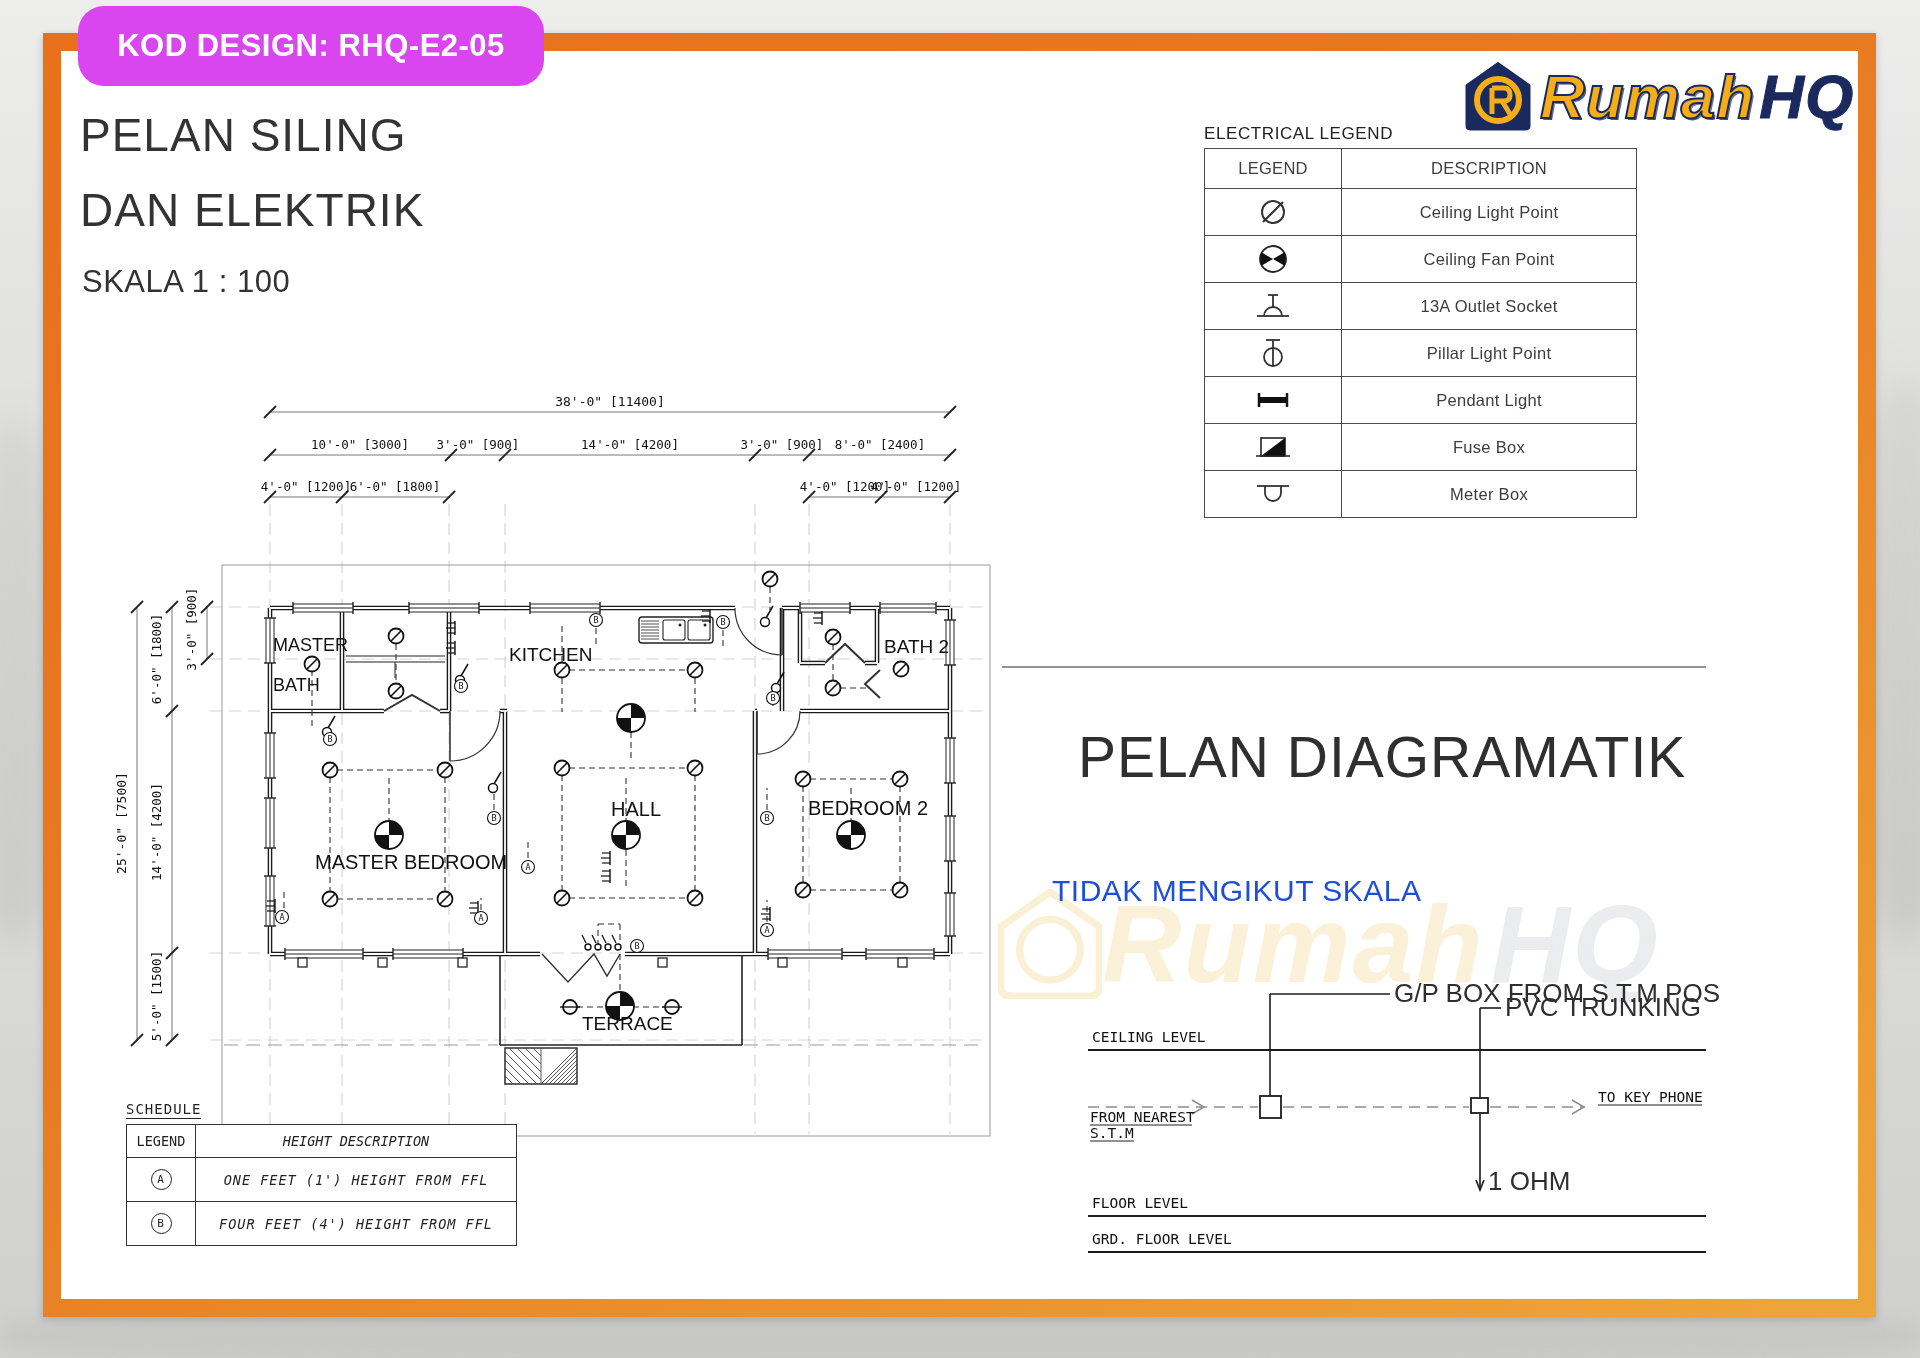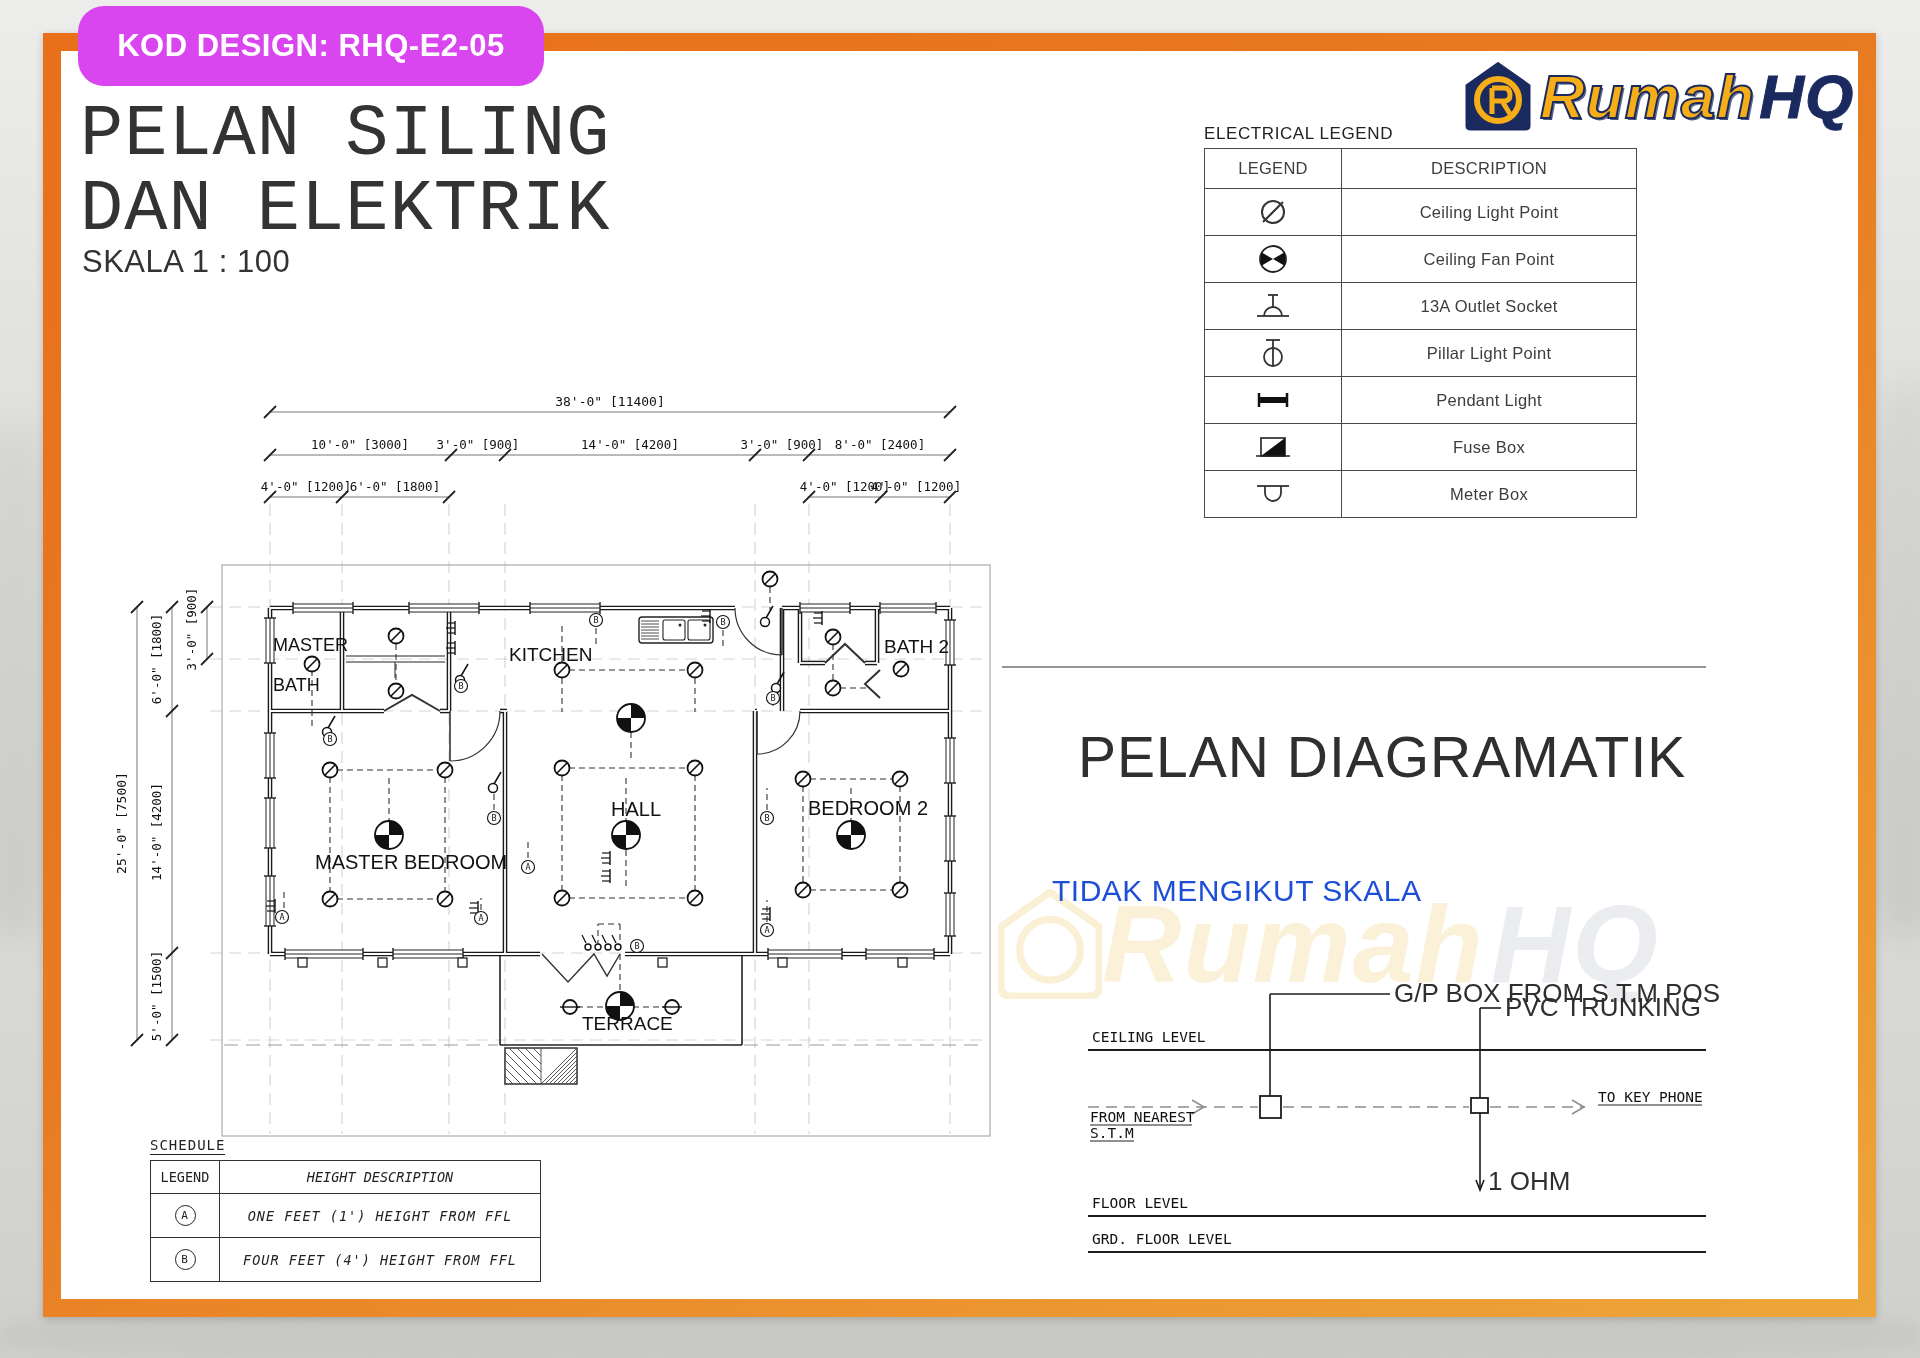--- a/index.html
+++ b/index.html
@@ -20,23 +20,23 @@
 
   .badge{position:absolute;left:78px;top:6px;width:466px;height:80px;background:#d946ef;
     border-radius:26px;display:flex;align-items:center;justify-content:center;z-index:5;}
   .badge span{color:#fff;font-size:31px;font-weight:bold;letter-spacing:.5px;}
 
   .logo{position:absolute;left:1462px;top:58px;display:flex;align-items:center;z-index:5;}
   .logo .word{font-style:italic;font-weight:bold;font-size:62px;letter-spacing:1px;}
   .logo .rumah{color:#f5ad18;-webkit-text-stroke:2px #1b2a5e;text-shadow:0 0 6px #fff,2px 2px 0 #1b2a5e;margin-left:6px;}
   .logo .hq{color:#1b2a5e;-webkit-text-stroke:1px #1b2a5e;text-shadow:0 0 6px #fff;margin-left:4px;}
 
-  .main-title{position:absolute;left:80px;top:98px;color:#333;font-size:72px;line-height:75px;
-    letter-spacing:1px;z-index:4;font-family:Liberation Mono, monospace;}
-  .scale{position:absolute;left:82px;top:244px;color:#333;font-size:31px;letter-spacing:.5px;z-index:4;}
+  .main-title{position:absolute;left:80px;top:98px;color:#333;font-size:46px;line-height:75px;
+    letter-spacing:1px;z-index:4;}
+  .scale{position:absolute;left:82px;top:264px;color:#333;font-size:31px;letter-spacing:.5px;z-index:4;}
 
   .legend-heading{position:absolute;left:1204px;top:124px;font-size:17px;color:#222;letter-spacing:.6px;z-index:4;}
   table.legend{position:absolute;left:1204px;top:148px;border-collapse:collapse;z-index:4;background:#fff;}
   table.legend th,table.legend td{border:1.2px solid #4a4a4a;color:#3d3d3d;font-size:16.5px;
     text-align:center;letter-spacing:.3px;}
   table.legend th{width:134px;height:37px;font-weight:normal;}
   table.legend th.desc,table.legend td.desc{width:292px;margin-top:39px;}
   table.legend td{height:44px;}
   table.legend td.foot{height:43px;}
   .licon{display:block;margin:0 auto;}
@@ -45,21 +45,21 @@
 
   .telecom-title{position:absolute;left:1078px;top:722px;color:#2f2f2f;font-size:57px;line-height:70px;letter-spacing:1px;z-index:4;}
   .telecom-sub{position:absolute;left:1052px;top:874px;color:#1d4ed8;font-size:30px;letter-spacing:.5px;z-index:4;}
 
   .watermark{position:absolute;left:998px;top:880px;z-index:1;display:flex;align-items:center;opacity:.45;}
   .watermark .wicon{width:104px;height:110px;}
   .watermark .word{font-style:italic;font-weight:bold;font-size:110px;letter-spacing:2px;}
   .watermark .rumah{color:rgba(240,214,140,.75);text-shadow:0 0 5px rgba(255,255,255,.9);}
   .watermark .hq{color:rgba(175,180,192,.55);text-shadow:0 0 5px rgba(255,255,255,.9);margin-left:6px;}
 
-  .schedule{position:absolute;left:126px;top:1136px;z-index:4;margin-left:24px;}
+  .schedule{position:absolute;left:126px;top:1100px;z-index:4;}
   .schedule .stitle{font-family:"DejaVu Sans Mono",monospace;font-size:14px;color:#222;
     border-bottom:1.4px solid #222;padding-bottom:1px;letter-spacing:1px;}
   table.sched{border-collapse:collapse;margin-top:6px;background:#fff;}
   table.sched th,table.sched td{border:1.3px solid #333;font-family:"DejaVu Sans Mono",monospace;
     color:#222;font-weight:normal;text-align:center;}
   table.sched th.c1,table.sched td.c1{width:66px;}
   table.sched th.c2,table.sched td.c2{width:318px;font-style:italic;}
   table.sched th{height:30px;font-size:13.5px;}
   table.sched td{height:41px;font-size:13.5px;letter-spacing:1px;}
   .circ{display:inline-flex;width:19px;height:19px;border:1.3px solid #222;border-radius:50%;

